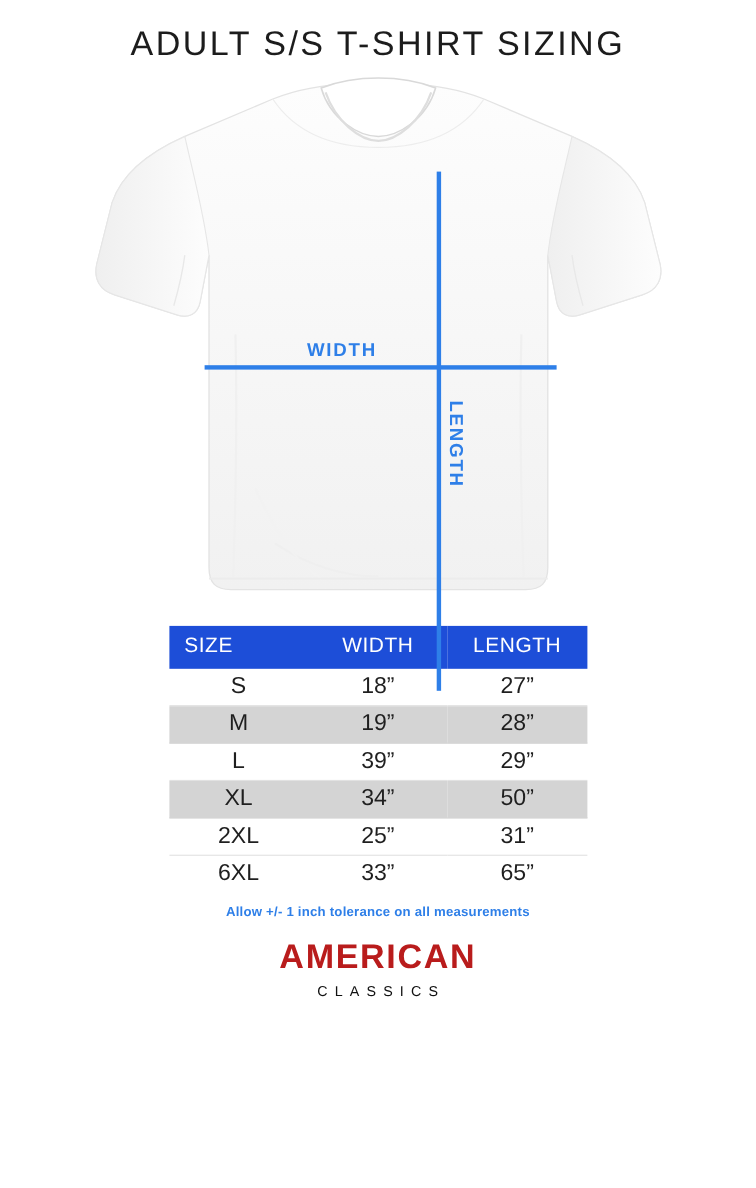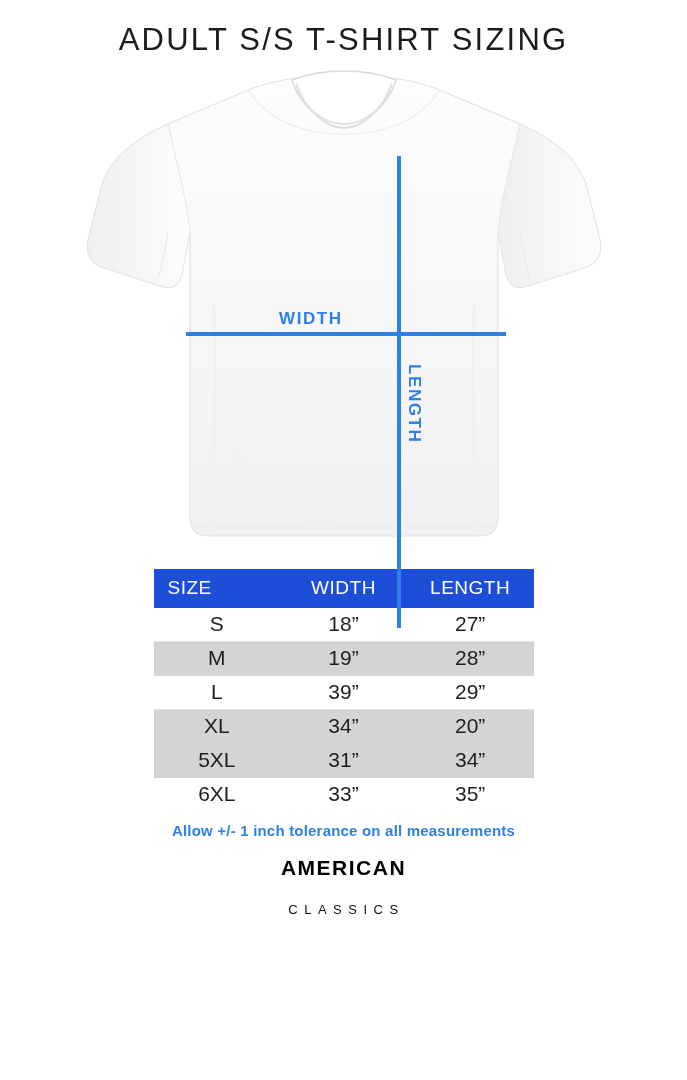--- a/index.html
+++ b/index.html
@@ -117,41 +117,41 @@
     border-bottom: 1px solid #e2e2e2;
   }
   table.size-table tr.alt td {
     background: #d4d4d4;
     border-bottom: 1px solid #d4d4d4;
   }
   table.size-table tr.last td { border-bottom: none; }
 
   .tolerance {
     margin-top: 11px;
-    font-size: 15px;
+    font-size: 12px;
     font-weight: bold;
     color: #2e7fe8;
     text-align: center;
     letter-spacing: 0.2px;
   }
 
   
   .brand {
     margin-top: 18px;
     text-align: center;
   }
   .brand-main {
-    font-size: 21px;
+    font-size: 31px;
     font-weight: bold;
     letter-spacing: 1.5px;
-    color: #000000;
+    color: #b91c1c;
     line-height: 1;
   }
   .brand-sub {
-    margin-top: 24px;
+    margin-top: 8px;
     font-size: 13px;
     letter-spacing: 6.5px;
     color: #111111;
     padding-left: 6px;
   }
 </style>
 </head>
 <body>
 
 <div class="page">
@@ -252,31 +252,31 @@
           <td>28”</td>
         </tr>
         <tr>
           <td>L</td>
           <td>39”</td>
           <td>29”</td>
         </tr>
         <tr class="alt">
           <td>XL</td>
           <td>34”</td>
-          <td>20”</td>
-        </tr>
-        <tr class="alt">
-          <td>5XL</td>
+          <td>50”</td>
+        </tr>
+        <tr>
+          <td>2XL</td>
+          <td>25”</td>
           <td>31”</td>
-          <td>34”</td>
         </tr>
         <tr class="last">
           <td>6XL</td>
           <td>33”</td>
-          <td>35”</td>
+          <td>65”</td>
         </tr>
       </tbody>
     </table>
   </div>
 
   <div class="tolerance">Allow +/- 1 inch tolerance on all measurements</div>
 
   <div class="brand">
     <div class="brand-main">AMERICAN</div>
     <div class="brand-sub">CLASSICS</div>

